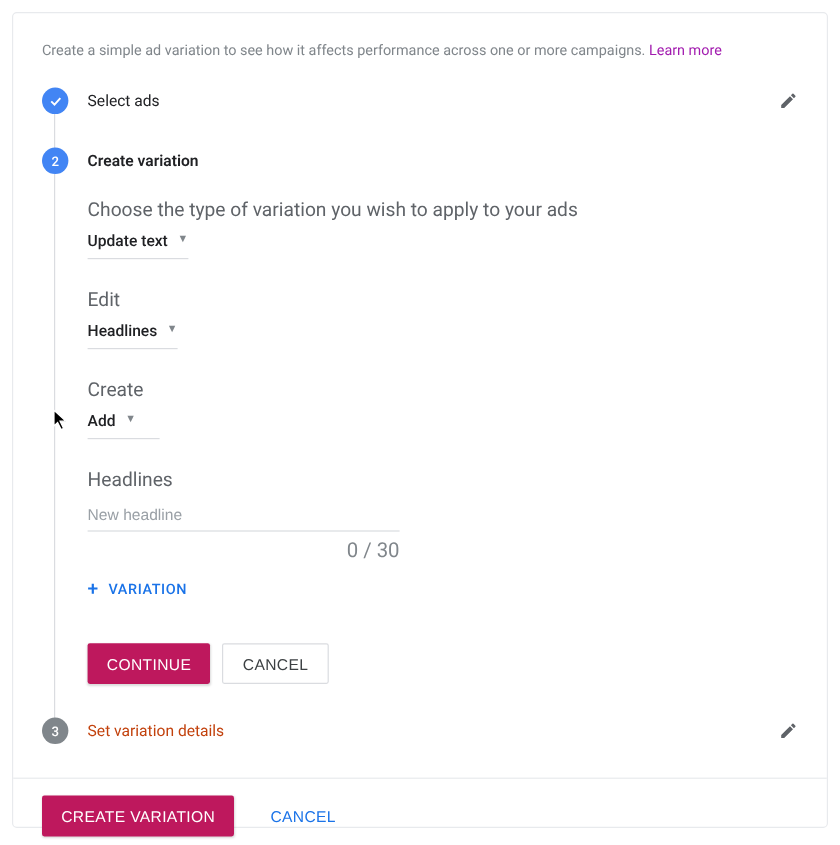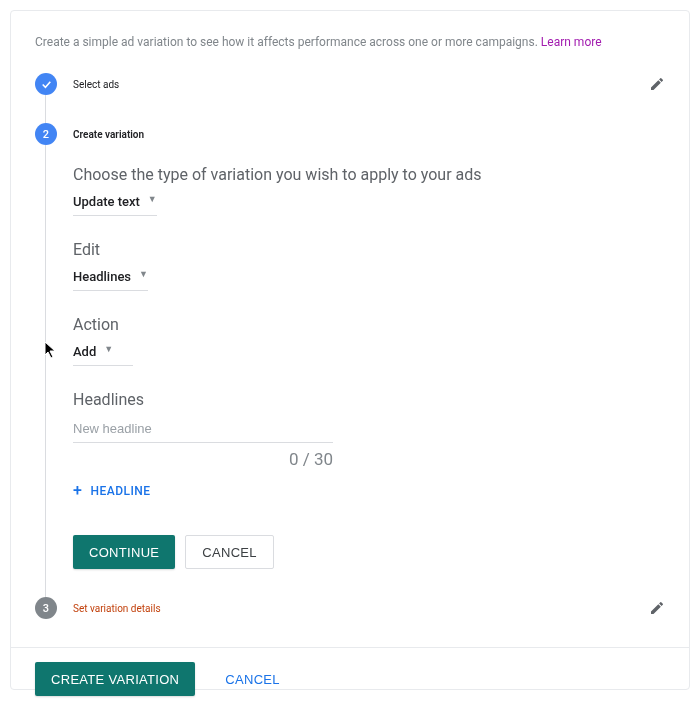--- a/index.html
+++ b/index.html
@@ -78,21 +78,21 @@
       padding-bottom: 28px;
       min-height: 30px;
     }
     .step-header {
       display: flex;
       align-items: center;
       justify-content: space-between;
       min-height: 22px;
     }
     .step-title {
-      font-size: 10px;
+      font-size: 13px;
       color: #202124;
     }
     .step-title.active { font-weight: 600; }
     .step-title.inactive { color: #c2410c; }
     .edit-icon {
       width: 16px;
       height: 16px;
       color: #5f6368;
       cursor: pointer;
     }
@@ -164,21 +164,21 @@
       font-weight: 500;
       letter-spacing: 0.3px;
       border-radius: 2px;
       cursor: pointer;
       display: inline-flex;
       align-items: center;
       justify-content: center;
       border: none;
     }
     .btn-primary {
-      background: #0f766e;
+      background: #be185d;
       color: #fff;
       box-shadow: 0 1px 2px rgba(0,0,0,0.15);
     }
     .btn-outline {
       background: #fff;
       color: #3c4043;
       border: 1px solid #dadce0;
     }
     .btn-text {
       background: transparent;
@@ -242,33 +242,33 @@
             <span>Update text</span>
             <span class="chev">▼</span>
           </div>
 
           <div class="field-label">Edit</div>
           <div class="dropdown">
             <span>Headlines</span>
             <span class="chev">▼</span>
           </div>
 
-          <div class="field-label">Action</div>
+          <div class="field-label">Create</div>
           <div class="dropdown">
             <span>Add</span>
             <span class="chev">▼</span>
           </div>
 
           <div class="field-label">Headlines</div>
           <input type="text" class="text-input" placeholder="New headline" style="">
           <div class="char-count">0 / 30</div>
 
           <div class="add-headline">
             <span class="plus-icon">+</span>
-            <span>HEADLINE</span>
+            <span>VARIATION</span>
           </div>
 
           <div class="step-buttons">
             <button class="btn btn-primary">CONTINUE</button>
             <button class="btn btn-outline">CANCEL</button>
           </div>
         </div>
       </div>
     </div>
 

